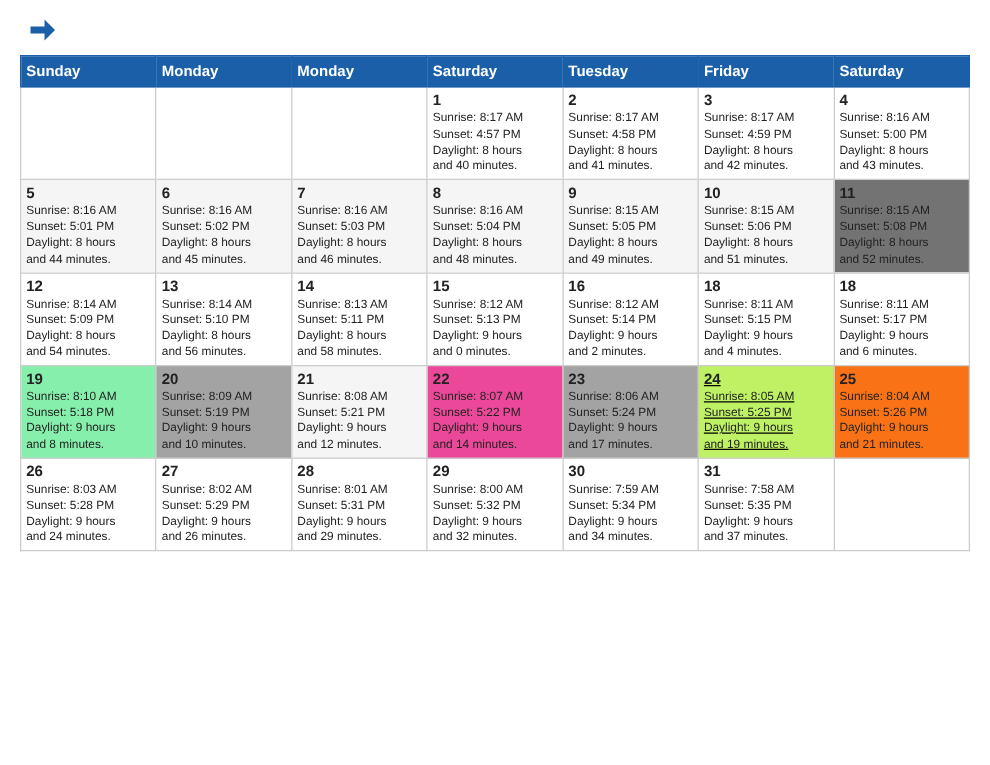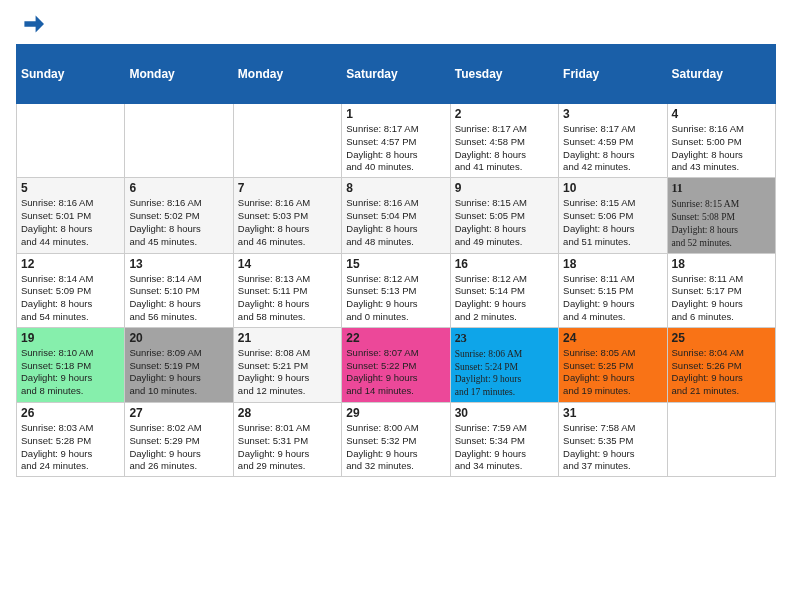--- a/index.html
+++ b/index.html
@@ -64,21 +64,21 @@
     .calendar {
       width: 100%;
       border-collapse: collapse;
       border: 1px solid #ccc;
     }
     .calendar th {
       background: #1a5fa8;
       color: #fff;
       font-size: 12px;
       font-weight: bold;
-      padding: 22px 4px;
+      padding: 5px 4px;
       text-align: left;
       border: 1px solid #1a5fa8;
     }
     .calendar td {
       vertical-align: top;
       border: 1px solid #ccc;
       padding: 3px 4px;
       width: calc(100% / 7);
       min-height: 80px;
       background: #fff;
@@ -173,21 +173,21 @@
             <div class="day-info">Sunrise: 8:16 AM<br>Sunset: 5:04 PM<br>Daylight: 8 hours<br>and 48 minutes.</div>
           </td>
           <td style="background: rgb(245, 245, 245);">
             <div class="day-number">9</div>
             <div class="day-info">Sunrise: 8:15 AM<br>Sunset: 5:05 PM<br>Daylight: 8 hours<br>and 49 minutes.</div>
           </td>
           <td style="background: rgb(245, 245, 245);">
             <div class="day-number">10</div>
             <div class="day-info">Sunrise: 8:15 AM<br>Sunset: 5:06 PM<br>Daylight: 8 hours<br>and 51 minutes.</div>
           </td>
-          <td style="background: #a3a3a3; font-family: Liberation Serif, serif;">
+          <td style="background: #737373;">
             <div class="day-number">11</div>
             <div class="day-info">Sunrise: 8:15 AM<br>Sunset: 5:08 PM<br>Daylight: 8 hours<br>and 52 minutes.</div>
           </td>
         </tr>
         <tr>
           <td>
             <div class="day-number">12</div>
             <div class="day-info">Sunrise: 8:14 AM<br>Sunset: 5:09 PM<br>Daylight: 8 hours<br>and 54 minutes.</div>
           </td>
           <td>
@@ -225,25 +225,25 @@
             <div class="day-info">Sunrise: 8:09 AM<br>Sunset: 5:19 PM<br>Daylight: 9 hours<br>and 10 minutes.</div>
           </td>
           <td style="background: rgb(245, 245, 245);">
             <div class="day-number">21</div>
             <div class="day-info">Sunrise: 8:08 AM<br>Sunset: 5:21 PM<br>Daylight: 9 hours<br>and 12 minutes.</div>
           </td>
           <td style="background: #ec4899;">
             <div class="day-number">22</div>
             <div class="day-info">Sunrise: 8:07 AM<br>Sunset: 5:22 PM<br>Daylight: 9 hours<br>and 14 minutes.</div>
           </td>
-          <td style="background: #0ea5e9; font-family: Liberation Serif, serif;">
+          <td style="background: #a3a3a3;">
             <div class="day-number">23</div>
             <div class="day-info">Sunrise: 8:06 AM<br>Sunset: 5:24 PM<br>Daylight: 9 hours<br>and 17 minutes.</div>
           </td>
-          <td style="background: #f97316;">
+          <td style="background: #bef264; text-decoration: underline;">
             <div class="day-number">24</div>
             <div class="day-info">Sunrise: 8:05 AM<br>Sunset: 5:25 PM<br>Daylight: 9 hours<br>and 19 minutes.</div>
           </td>
           <td style="background: #f97316;">
             <div class="day-number">25</div>
             <div class="day-info">Sunrise: 8:04 AM<br>Sunset: 5:26 PM<br>Daylight: 9 hours<br>and 21 minutes.</div>
           </td>
         </tr>
         <tr>
           <td>

